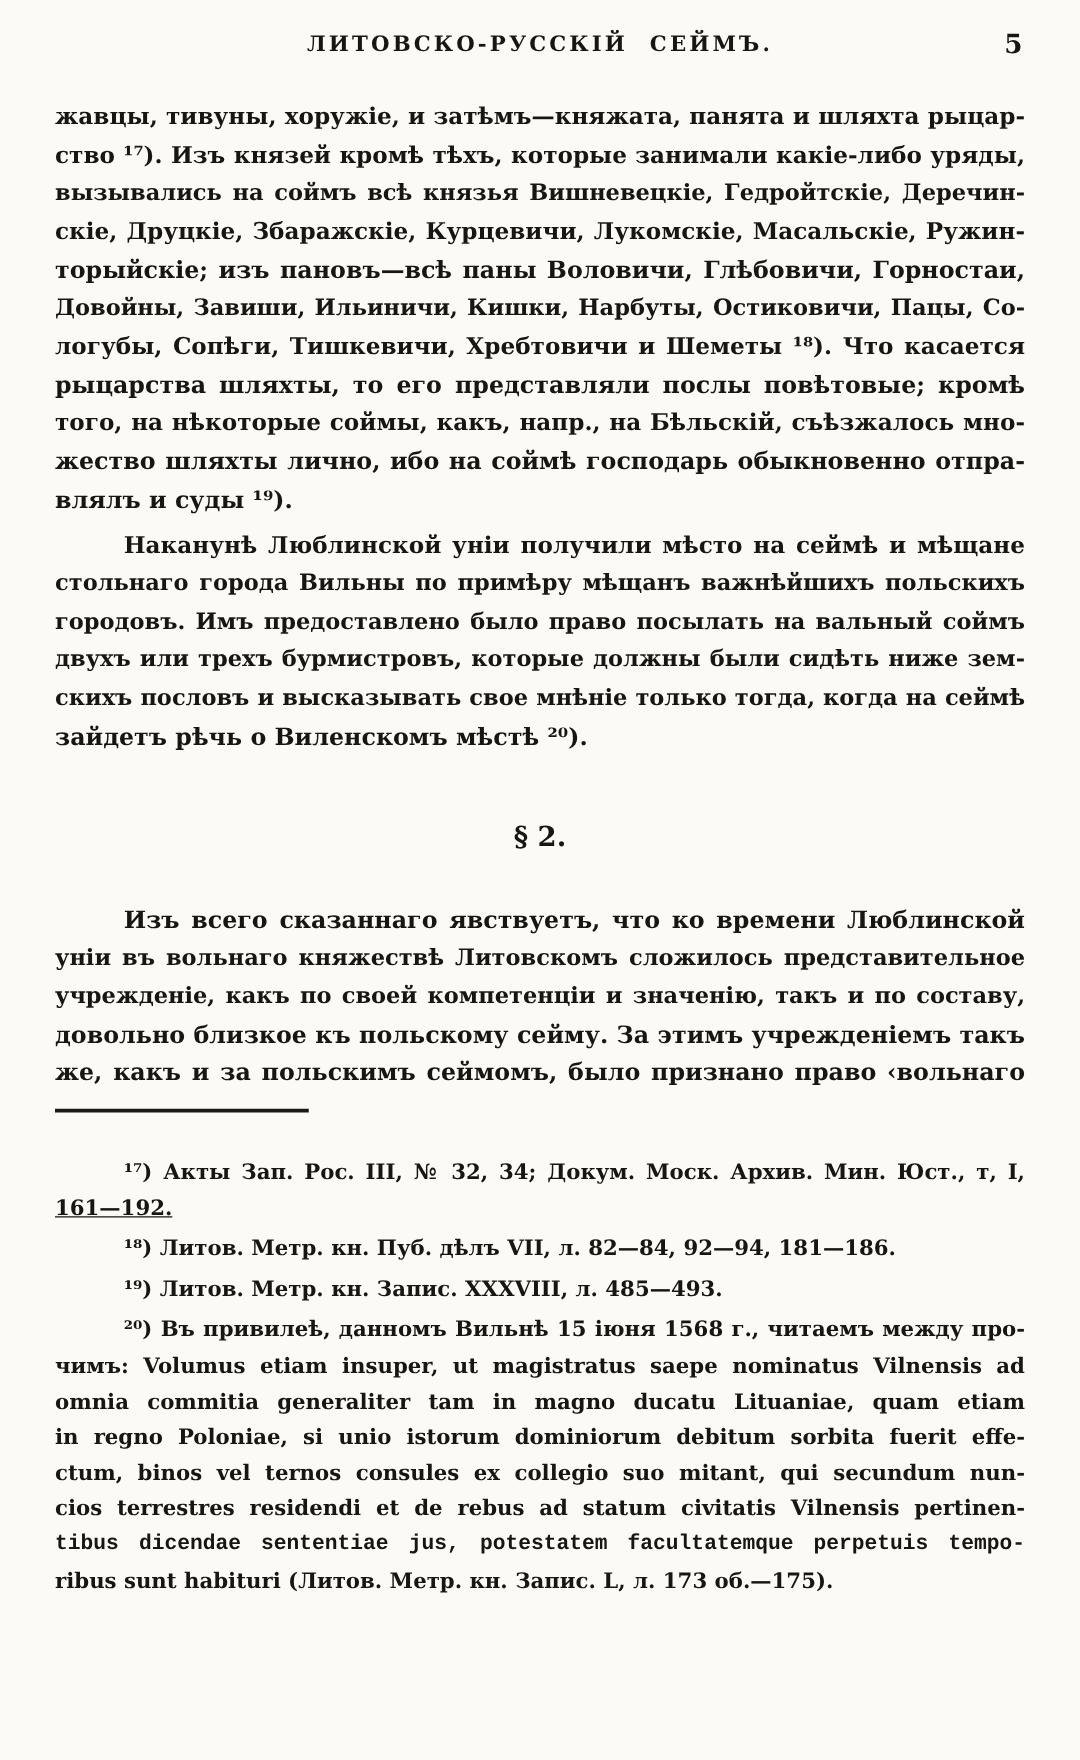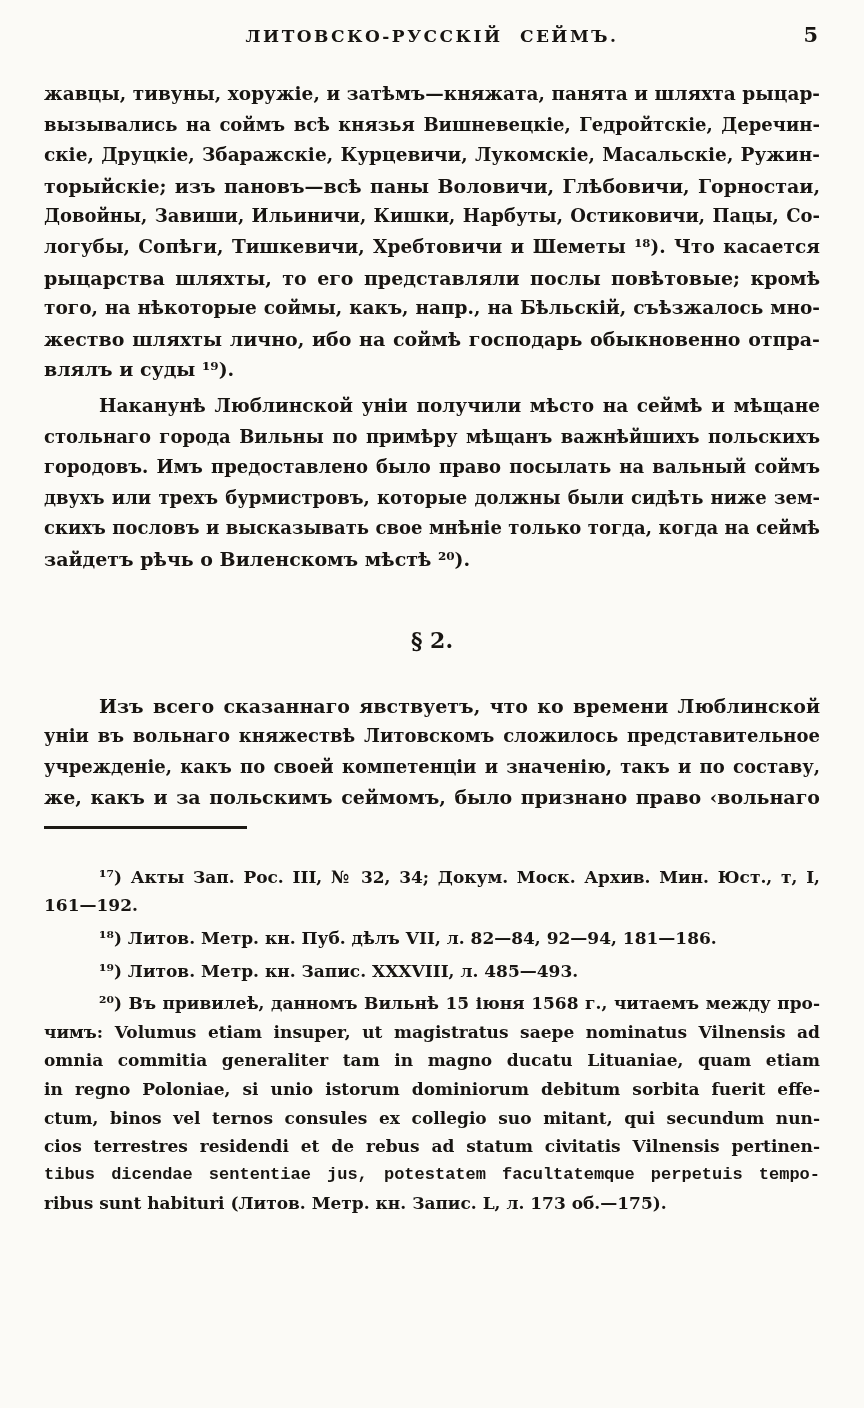--- a/index.html
+++ b/index.html
@@ -75,20 +75,21 @@
 <div class="page">
 
   <div class="running-head">
     <span class="running-title">ЛИТОВСКО-РУССКІЙ СЕЙМЪ.</span>
     <span class="pageno">5</span>
   </div>
 
   <div class="textblock">
     <div class="para p1">
         <div class="line" style="white-space: normal; font-size: 18.5px;">жавцы, тивуны, хоружіе, и затѣмъ—княжата, панята и шляхта рыцар-</div>
+        <div class="line" style="white-space: normal; font-size: 18.5px;">ство ¹⁷). Изъ князей кромѣ тѣхъ, которые занимали какіе-либо уряды,</div>
         <div class="line" style="white-space: normal; font-size: 18px;">вызывались на соймъ всѣ князья Вишневецкіе, Гедройтскіе, Деречин-</div>
         <div class="line" style="white-space: normal; font-size: 18.5px;">скіе, Друцкіе, Збаражскіе, Курцевичи, Лукомскіе, Масальскіе, Ружин-</div>
         <div class="line" style="white-space: normal;">торыйскіе; изъ пановъ—всѣ паны Воловичи, Глѣбовичи, Горностаи,</div>
         <div class="line" style="white-space: normal; font-size: 18px;">Довойны, Завиши, Ильиничи, Кишки, Нарбуты, Остиковичи, Пацы, Со-</div>
         <div class="line" style="white-space: normal; font-size: 18.5px;">логубы, Сопѣги, Тишкевичи, Хребтовичи и Шеметы ¹⁸). Что касается</div>
         <div class="line" style="white-space: normal;">рыцарства шляхты, то его представляли послы повѣтовые; кромѣ</div>
         <div class="line" style="white-space: normal; font-size: 18.5px;">того, на нѣкоторые соймы, какъ, напр., на Бѣльскій, съѣзжалось мно-</div>
         <div class="line" style="white-space: normal;">жество шляхты лично, ибо на соймѣ господарь обыкновенно отпра-</div>
         <div class="line last" style="white-space: normal;">влялъ и суды ¹⁹).</div>
       </div>
@@ -101,30 +102,31 @@
         <div class="line" style="white-space: normal; font-size: 18px;">скихъ пословъ и высказывать свое мнѣніе только тогда, когда на сеймѣ</div>
         <div class="line last" style="white-space: normal;">зайдетъ рѣчь о Виленскомъ мѣстѣ ²⁰).</div>
       </div>
 
     <div class="section-heading">§ 2.</div>
 
     <div class="para p3">
         <div class="line indent" style="white-space: normal;">Изъ всего сказаннаго явствуетъ, что ко времени Люблинской</div>
         <div class="line" style="white-space: normal; font-size: 18px;">уніи въ вольнаго княжествѣ Литовскомъ сложилось представительное</div>
         <div class="line" style="white-space: normal; font-size: 18px;">учрежденіе, какъ по своей компетенціи и значенію, такъ и по составу,</div>
+        <div class="line" style="white-space: normal;">довольно близкое къ польскому сейму. За этимъ учрежденіемъ такъ</div>
         <div class="line" style="white-space: normal;">же, какъ и за польскимъ сеймомъ, было признано право ‹вольнаго</div>
       </div>
   </div>
 
   <div class="fn-rule"></div>
 
   <div class="footnotes">
     <div class="fn">
         <div class="line indent" style="white-space: normal;">¹⁷) Акты Зап. Рос. III, № 32, 34; Докум. Моск. Архив. Мин. Юст., т, I,</div>
-        <div class="line last" style="white-space: normal;">161—192.</div>
+        <div class="line last" style="white-space: normal; text-decoration: underline;">161—192.</div>
       </div>
     <div class="fn">
         <div class="line indent last" style="white-space: normal;">¹⁸) Литов. Метр. кн. Пуб. дѣлъ VII, л. 82—84, 92—94, 181—186.</div>
       </div>
     <div class="fn">
         <div class="line indent last" style="white-space: normal;">¹⁹) Литов. Метр. кн. Запис. XXXVIII, л. 485—493.</div>
       </div>
     <div class="fn">
         <div class="line indent" style="white-space: normal;">²⁰) Въ привилеѣ, данномъ Вильнѣ 15 іюня 1568 г., читаемъ между про-</div>
         <div class="line" style="white-space: normal;">чимъ: Volumus etiam insuper, ut magistratus saepe nominatus Vilnensis ad</div>

